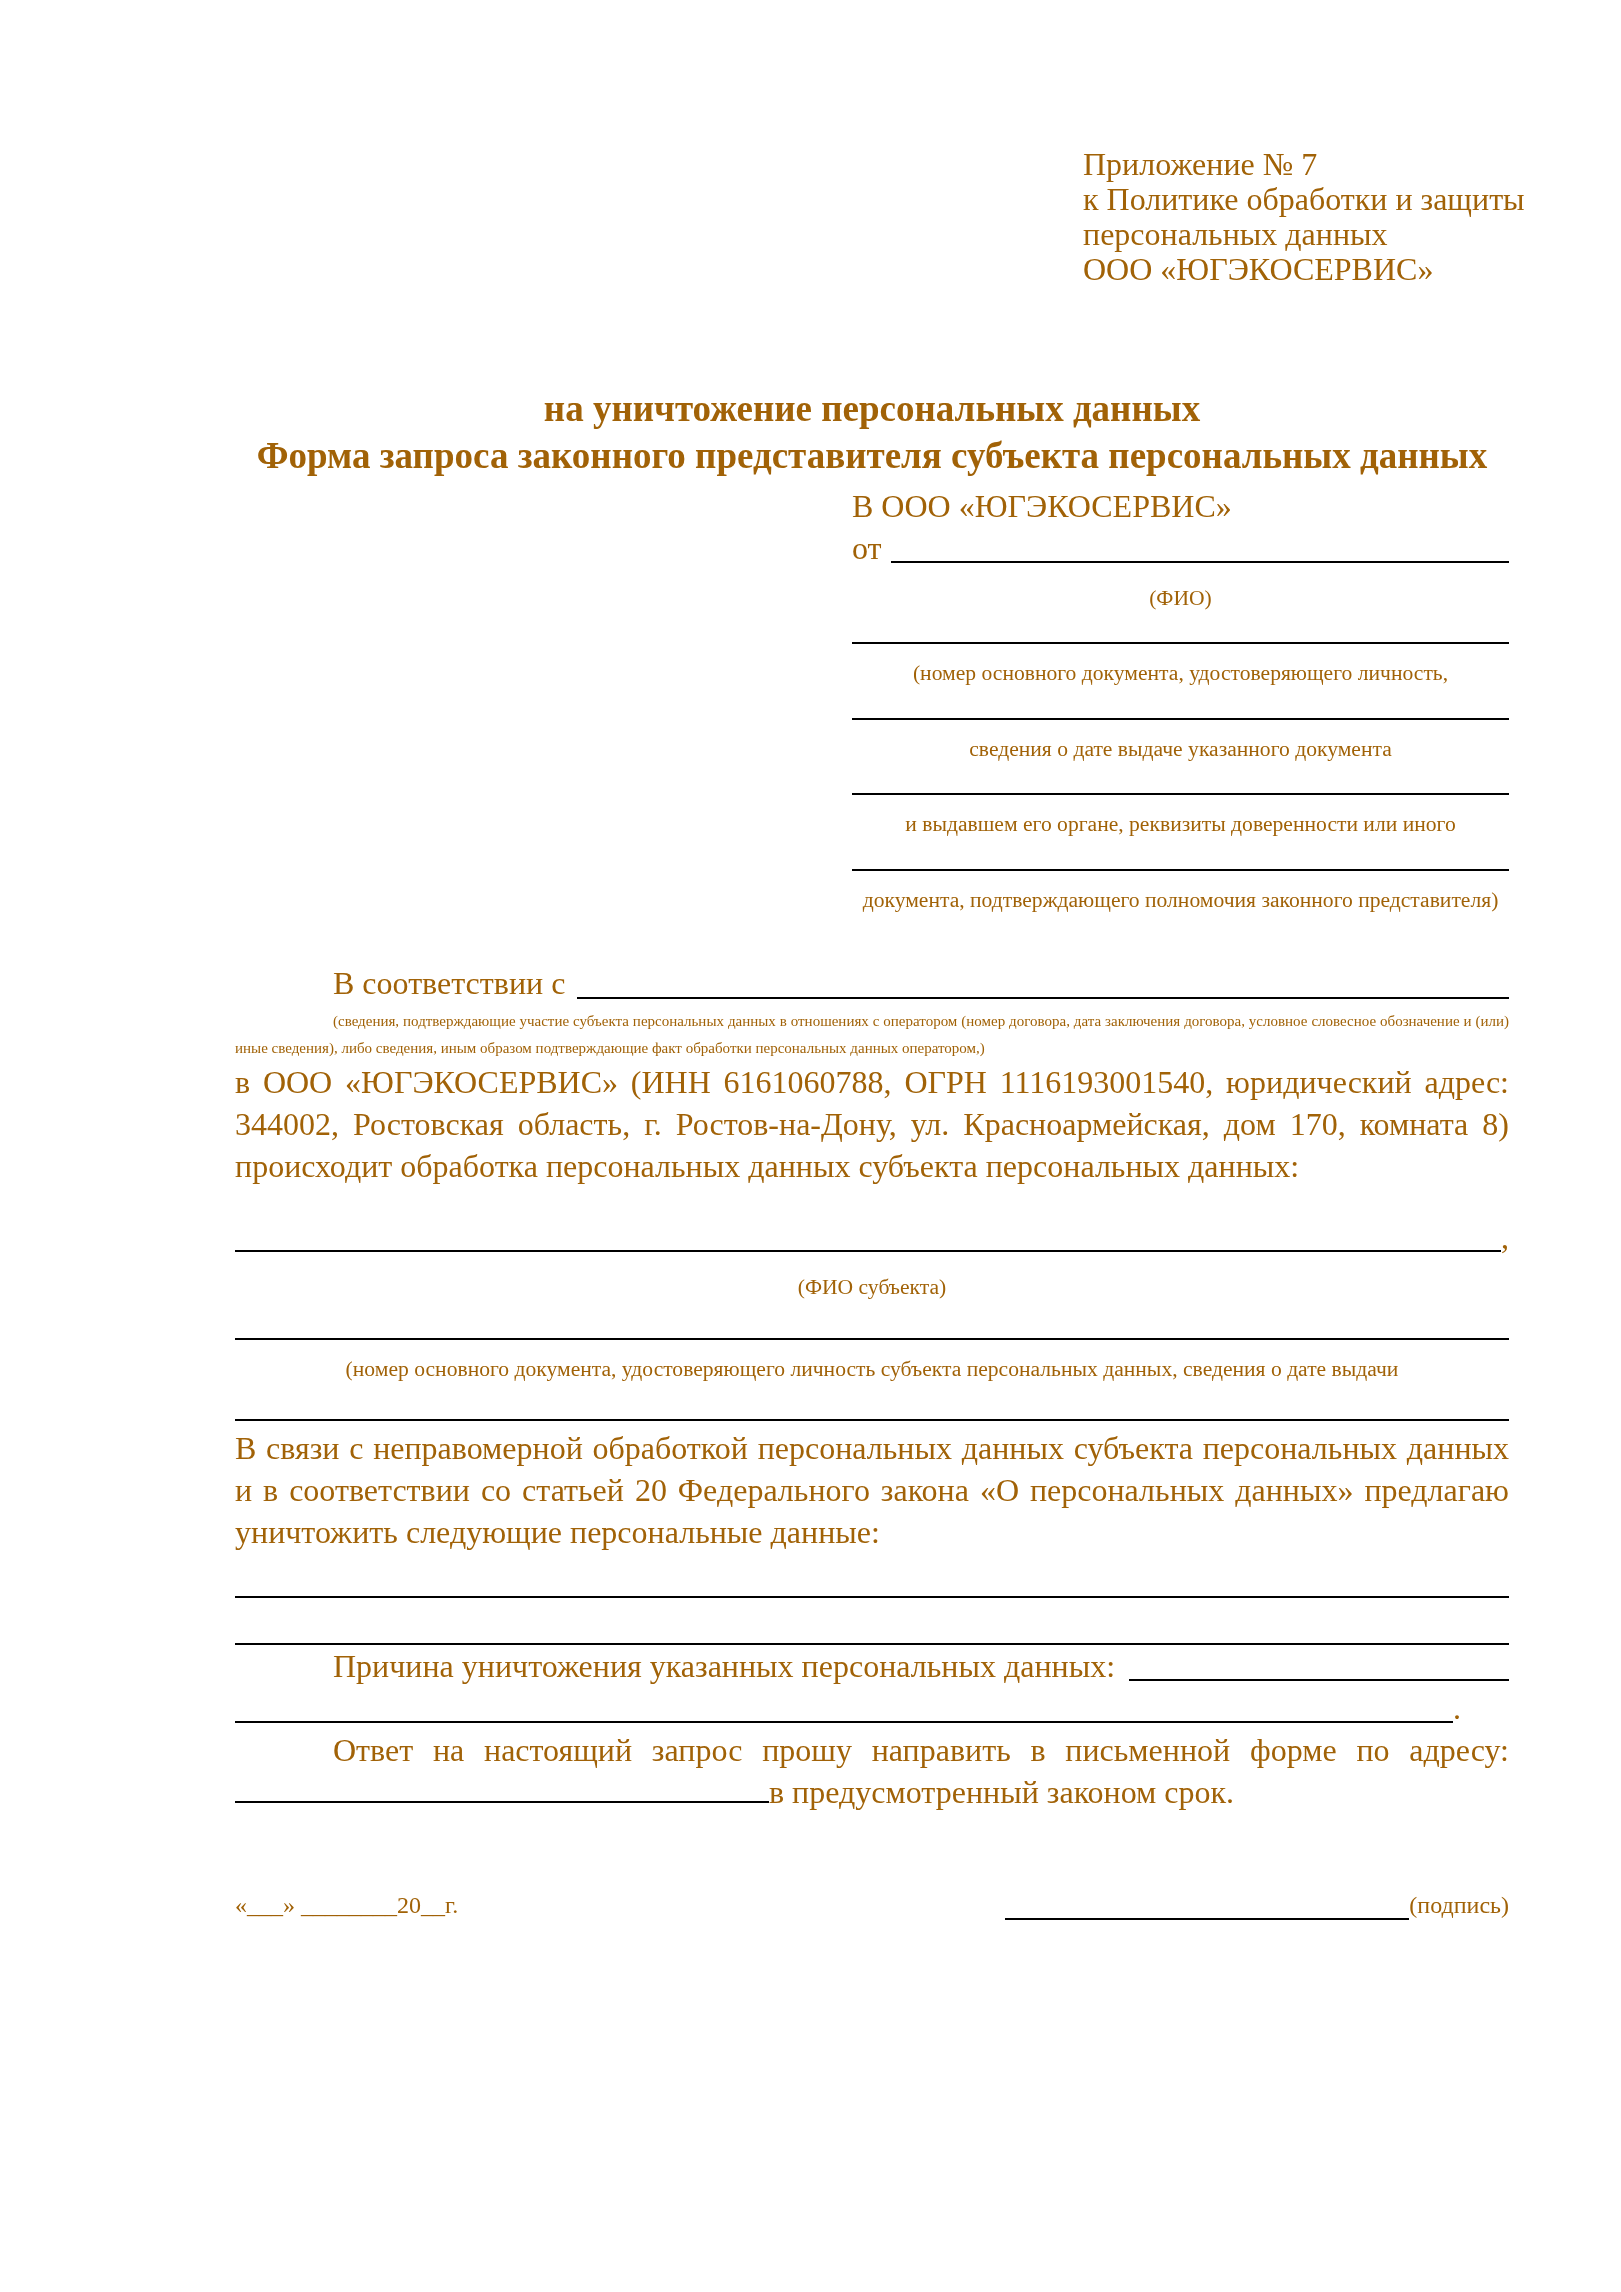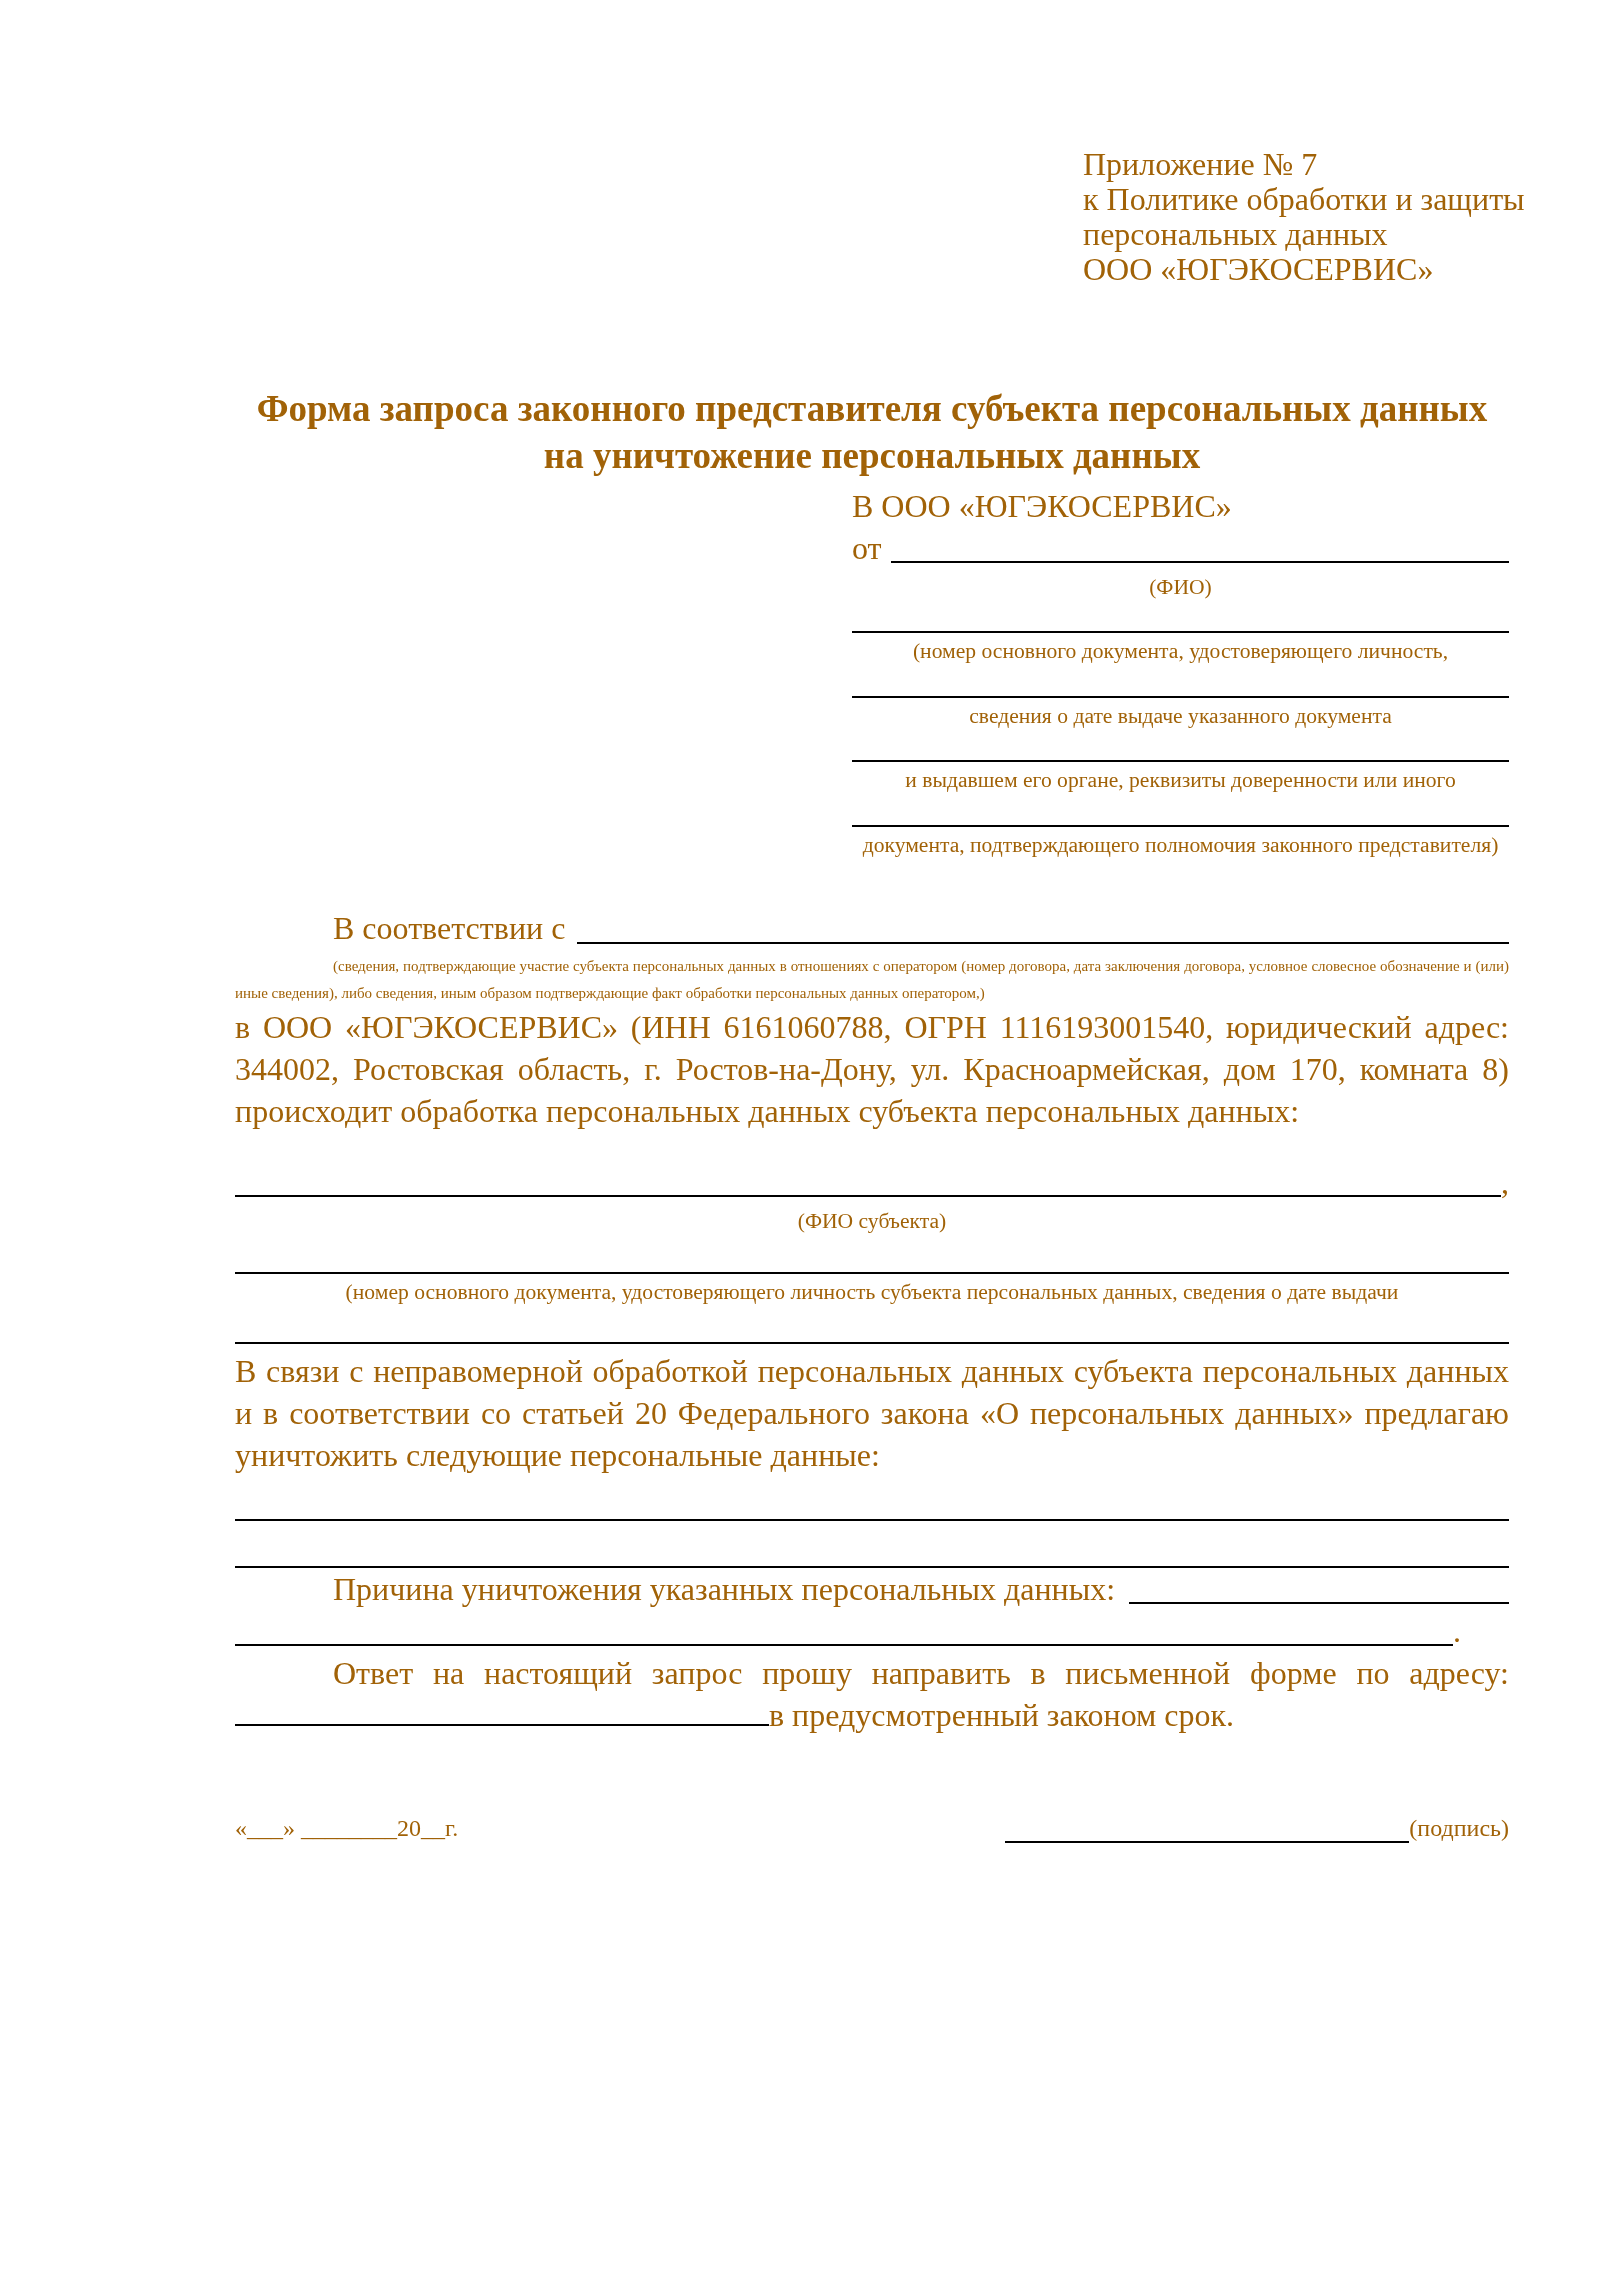--- a/index.html
+++ b/index.html
@@ -16,21 +16,21 @@
   
   .hdr { margin-left:848px; font-size:32px; line-height:35px; }
   .hdr div { white-space:nowrap; }
   
   .title { margin-top:98px; text-align:center; font-weight:bold; font-size:37px; line-height:47px; }
   
   .rcol { margin-top:5.9px; margin-left:617px; width:657px; font-size:32px; line-height:42px; }
   .frow { display:flex; align-items:flex-end; }
   .fill { flex:1 1 auto; border-bottom:2.9px solid #000; margin-bottom:5.9px; }
   .blank { border-bottom:2.9px solid #000; height:33px; }
-  .cap { font-size:21.6px; line-height:26.5px; text-align:center; margin-top:5px; }
+  .cap { font-size:21.6px; line-height:26.5px; text-align:center; margin-top:16px; }
   
   .bodyblk { margin-top:49px; font-size:32px; line-height:42px; }
   .para { text-align:justify; }
   .ti { text-indent:98px; }
   .capjust { font-size:15px; line-height:26.5px; text-align:justify; text-indent:98px; margin-top:3.9px; }
   .blank-full { border-bottom:2.9px solid #000; height:39px; }
   .sp1 { height:45px; }
   .sp2 { height:47px; }
   .lead-ind { margin-left:98px; }
   .fixed-fill { flex:0 0 auto; border-bottom:2.9px solid #000; margin-bottom:5.9px; }
@@ -46,22 +46,22 @@
 <div class="page">
 
   <div class="hdr">
     <div>Приложение № 7</div>
     <div>к Политике обработки и защиты</div>
     <div>персональных данных</div>
     <div>ООО «ЮГЭКОСЕРВИС»</div>
   </div>
 
   <div class="title">
+    <div>на уничтожение персональных данных</div>
     <div>Форма запроса законного представителя субъекта персональных данных</div>
-    <div>на уничтожение персональных данных</div>
   </div>
 
   <div class="rcol">
     <div>В ООО «ЮГЭКОСЕРВИС»</div>
     <div class="frow">
       <span>от</span>
       <span class="fill" style="margin-left:9.8px;"></span>
     </div>
     <div class="cap">(ФИО)</div>
     <div class="blank"></div>

